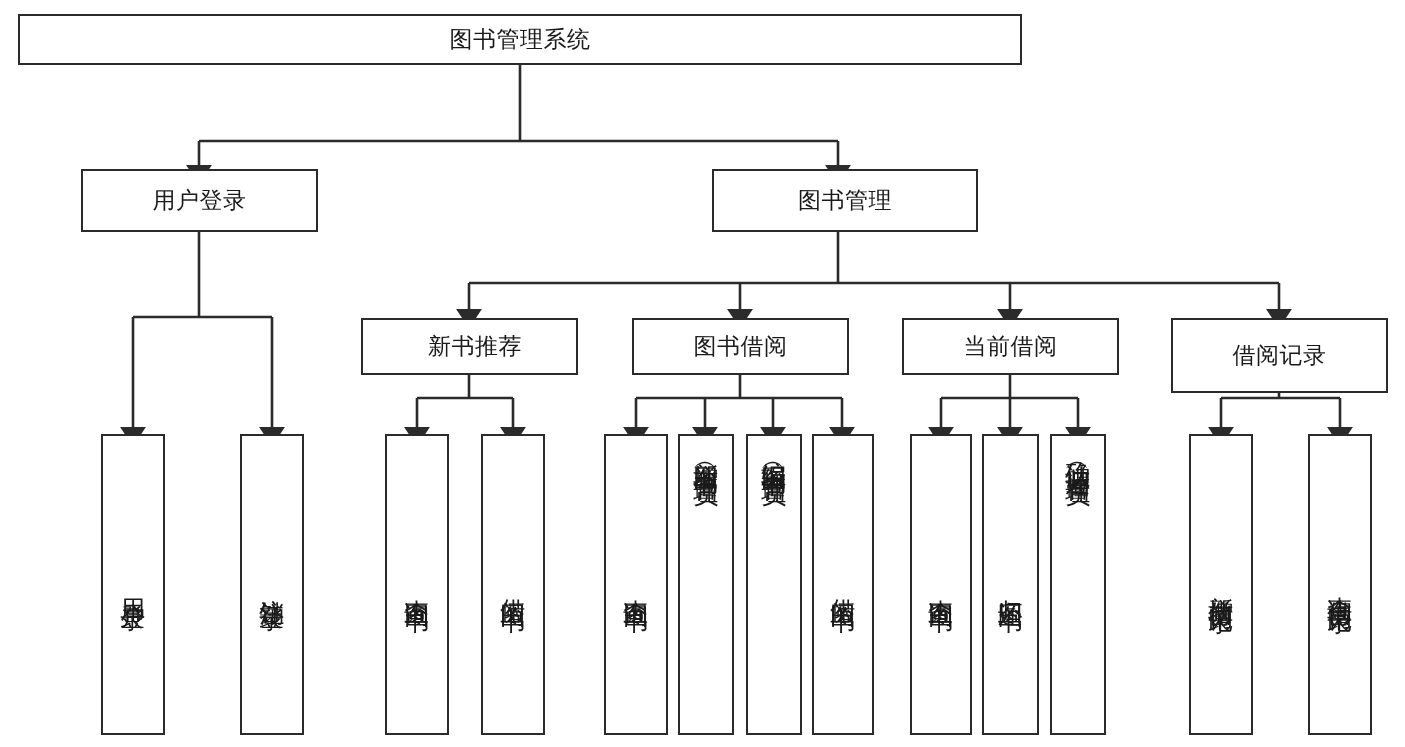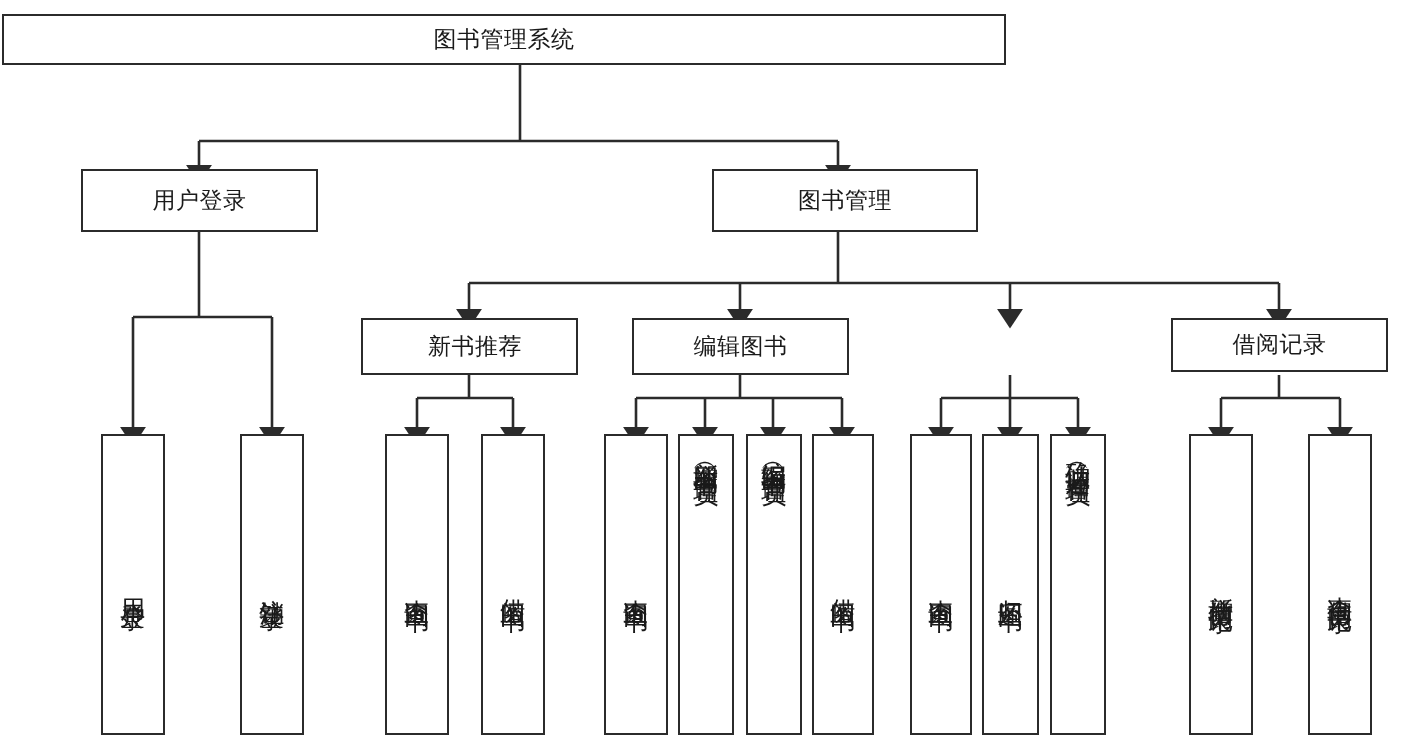--- a/index.html
+++ b/index.html
@@ -120,42 +120,45 @@
       <path d="M1010,398 L1010,430" marker-end="url(#arrow)"></path>
       <path d="M1078,398 L1078,430" marker-end="url(#arrow)"></path>
 
       <path d="M1279,375 L1279,398"></path>
       <path d="M1221,398 L1340,398"></path>
       <path d="M1221,398 L1221,430" marker-end="url(#arrow)"></path>
       <path d="M1340,398 L1340,430" marker-end="url(#arrow)"></path>
     </g>
   </svg>
 
-  <div class="node horiz" style="left:2px; top:14px; width:1004px; height:51px;">
+  <div class="node horiz" style="left:18px; top:14px; width:1004px; height:51px;">
     <span class="node-label">图书管理系统</span>
   </div>
 
   <div class="node horiz" style="left:81px; top:169px; width:237px; height:63px;">
     <span class="node-label">用户登录</span>
   </div>
 
   <div class="node horiz" style="left:712px; top:169px; width:266px; height:63px;">
     <span class="node-label">图书管理</span>
   </div>
 
   <div class="node horiz" style="left:361px; top:318px; width:217px; height:57px;padding-left:11px;">
     <span class="node-label">新书推荐</span>
   </div>
 
   <div class="node horiz" style="left:632px; top:318px; width:217px; height:57px;">
-    <span class="node-label">编辑图书</span>
-  </div>
-
-
-  <div class="node horiz" style="left:1171px; top:318px; width:217px; height:54px;">
+    <span class="node-label">图书借阅</span>
+  </div>
+
+  <div class="node horiz" style="left:902px; top:318px; width:217px; height:57px;">
+    <span class="node-label">当前借阅</span>
+  </div>
+
+  <div class="node horiz" style="left:1171px; top:318px; width:217px; height:75px;">
     <span class="node-label">借阅记录</span>
   </div>
 
   <div class="node vert centered" style="left:101px; top:434px; width:64px; height:301px;">
     <span class="node-label">用户登录</span>
   </div>
 
   <div class="node vert centered" style="left:240px; top:434px; width:64px; height:301px;">
     <span class="node-label">注销登录</span>
   </div>

